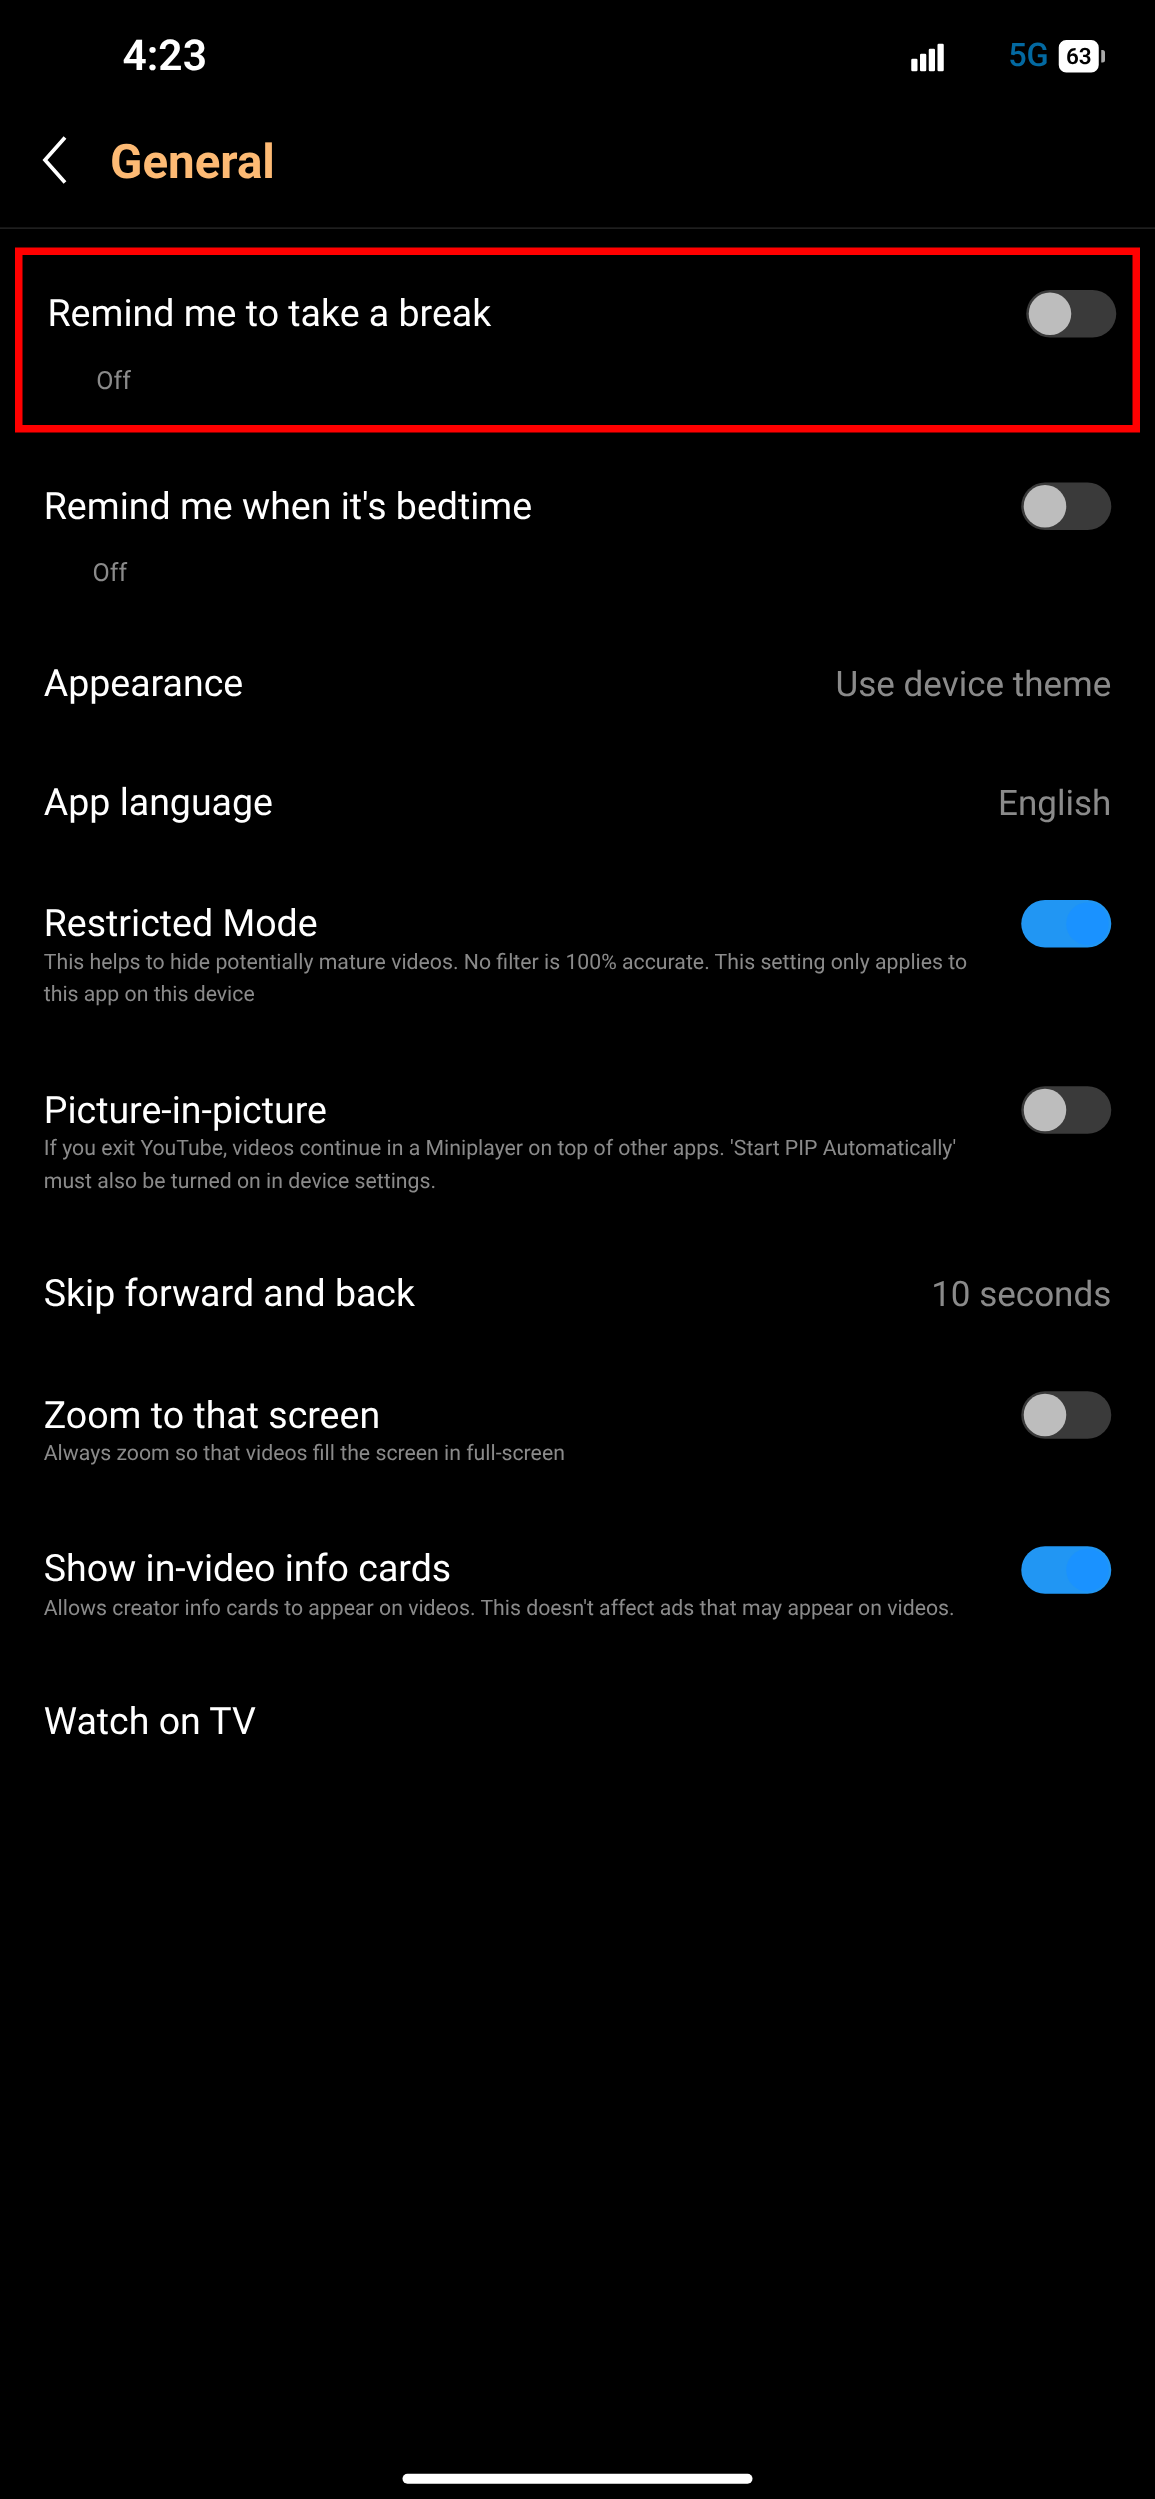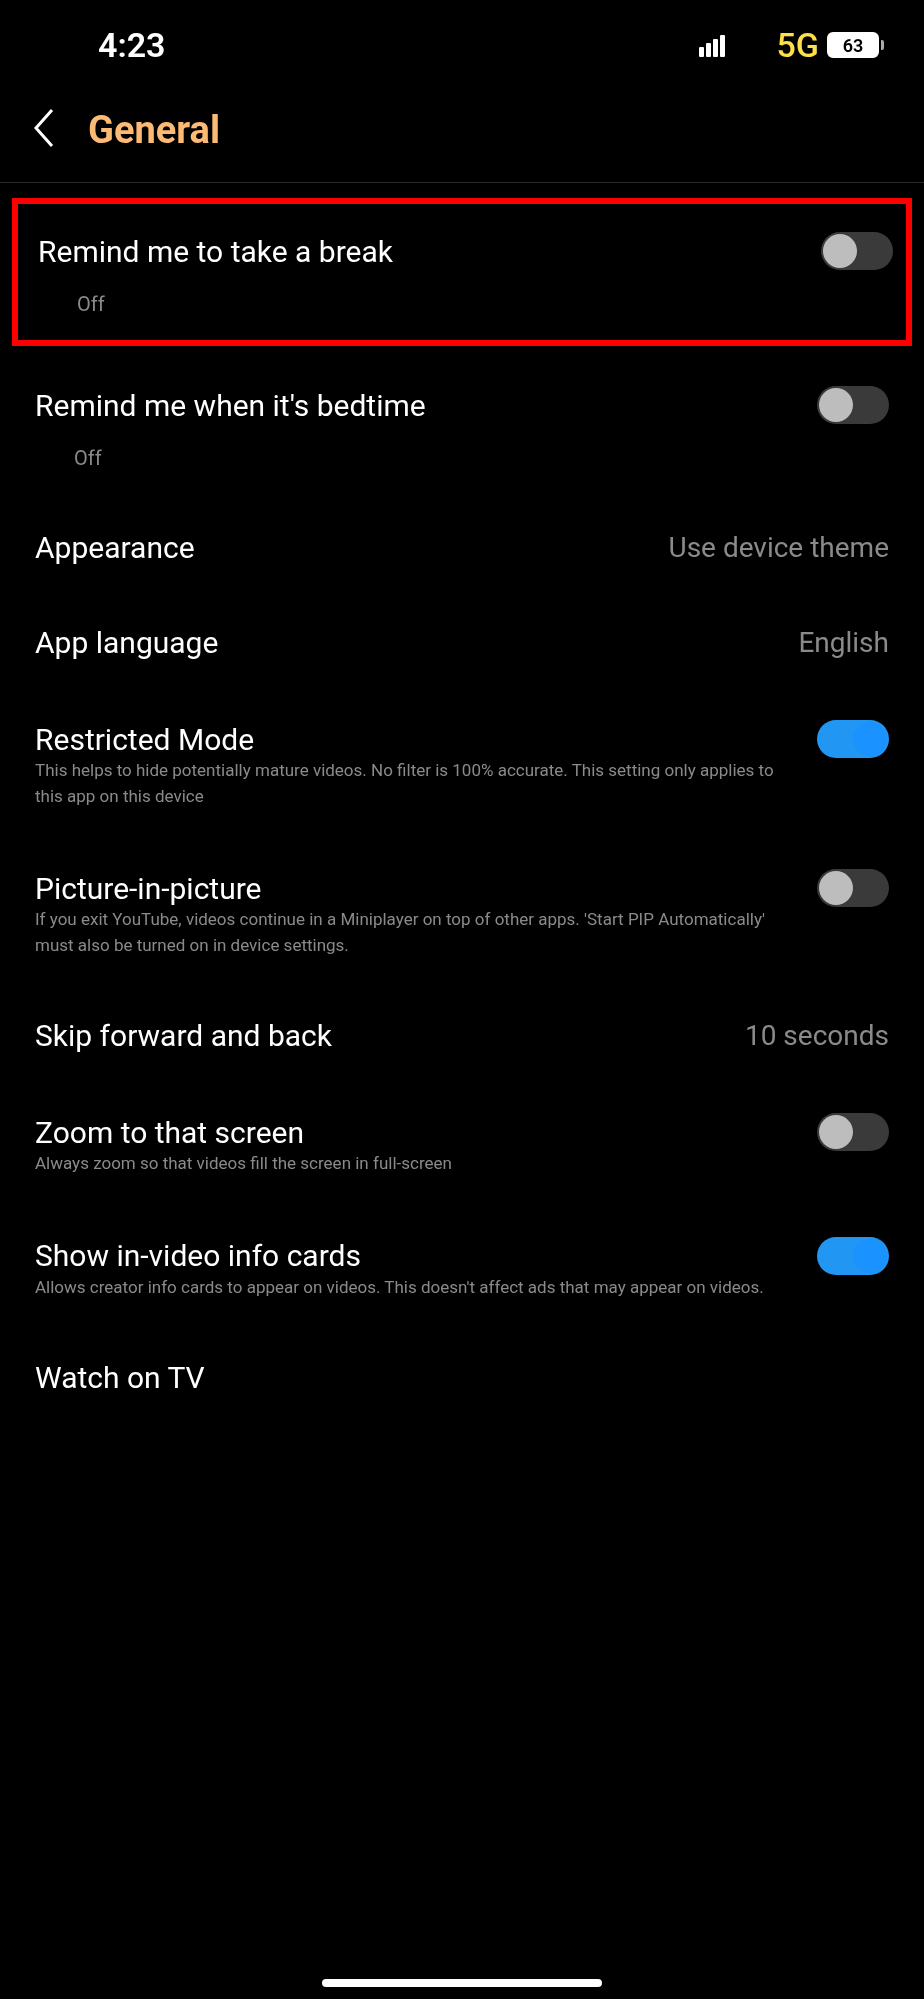--- a/index.html
+++ b/index.html
@@ -38,31 +38,31 @@
     .signal-bars span {
       width: 5px;
       background: #ffffff;
       border-radius: 1px;
     }
     .signal-bars span:nth-child(1) { height: 10px; }
     .signal-bars span:nth-child(2) { height: 14px; }
     .signal-bars span:nth-child(3) { height: 18px; }
     .signal-bars span:nth-child(4) { height: 22px; }
     .network-type {
-      font-size: 34px;
+      font-size: 26px;
       font-weight: 500;
-      color: #fde047;
+      color: #0369a1;
       margin-left: 44px;
     }
     .battery {
       display: flex;
       align-items: center;
     }
     .battery-body {
-      width: 52px;
+      width: 32px;
       height: 26px;
       border: 2px solid #ffffff;
       border-radius: 6px;
       position: relative;
       display: flex;
       align-items: center;
       justify-content: center;
       background: #ffffff;
     }
     .battery-level {

